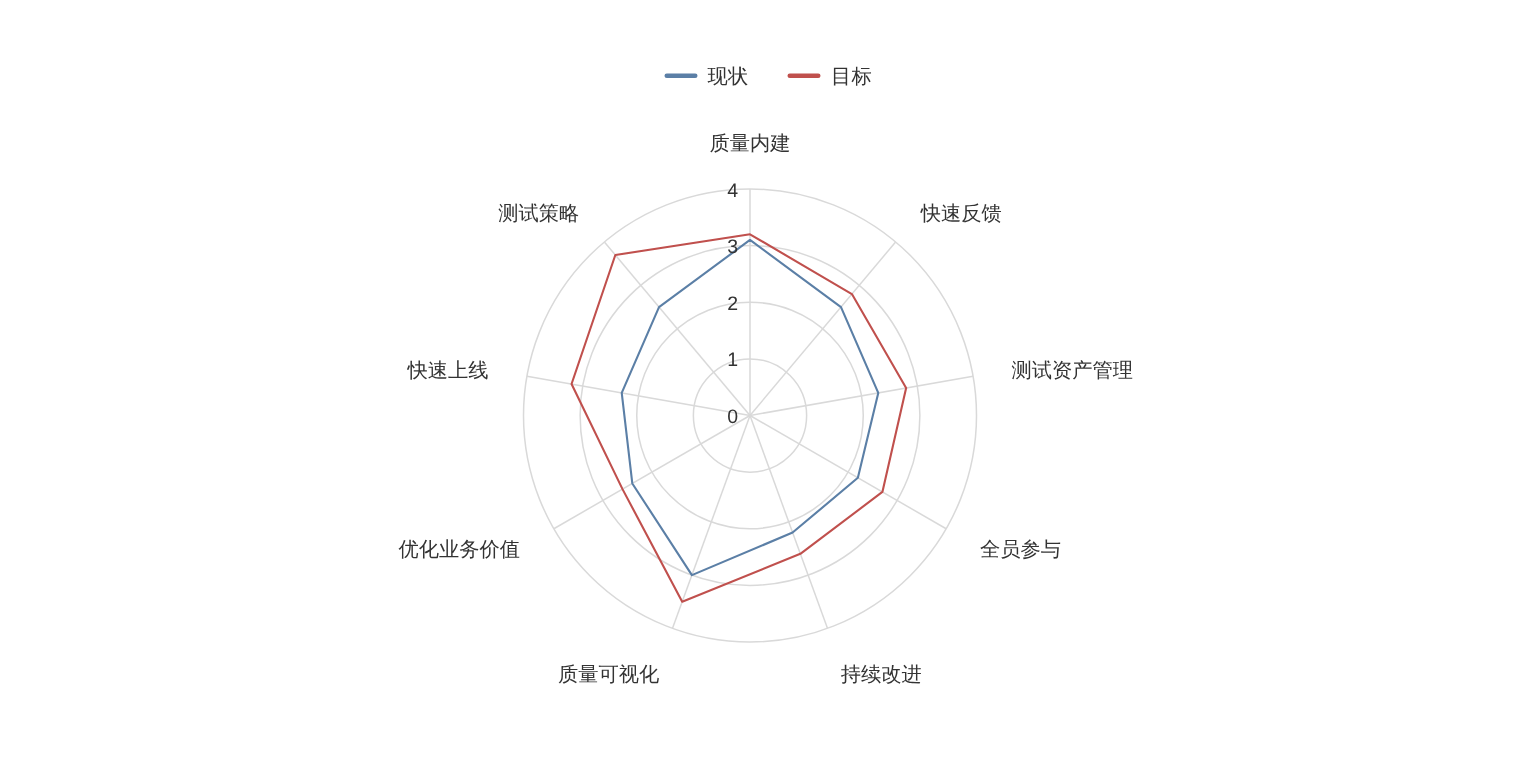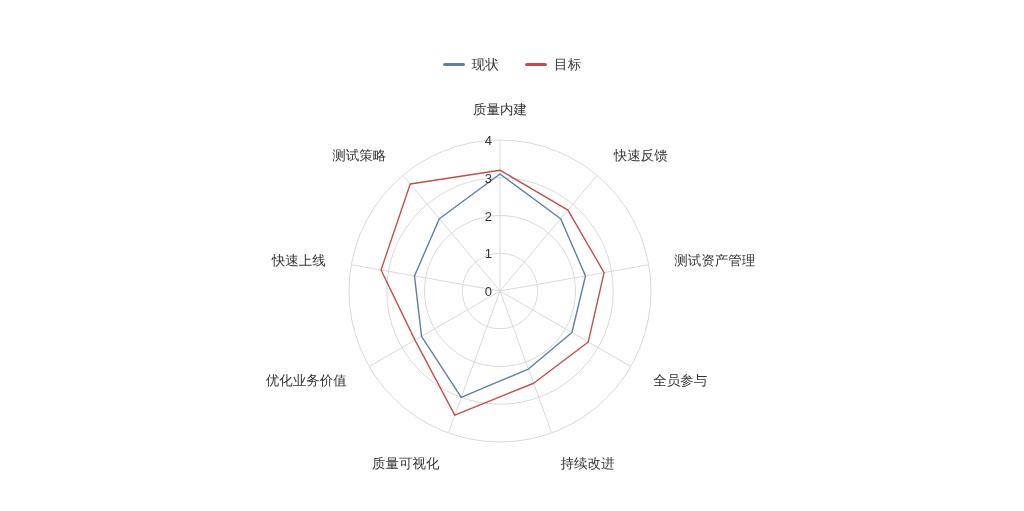--- a/index.html
+++ b/index.html
@@ -11,21 +11,21 @@
   body {
     width: 1024px;
     height: 511px;
     font-family: "Liberation Sans", "DejaVu Sans", sans-serif;
     overflow: hidden;
     position: relative;
   }
   #chart-root {
     position: absolute;
     left: 0;
-    top: 16px;
+    top: 2px;
     width: 1024px;
     height: 470px;
     text-align: right;
   }
   .legend {
     position: absolute;
     left: 0;
     top: 42px;
     width: 1024px;
     display: flex;

